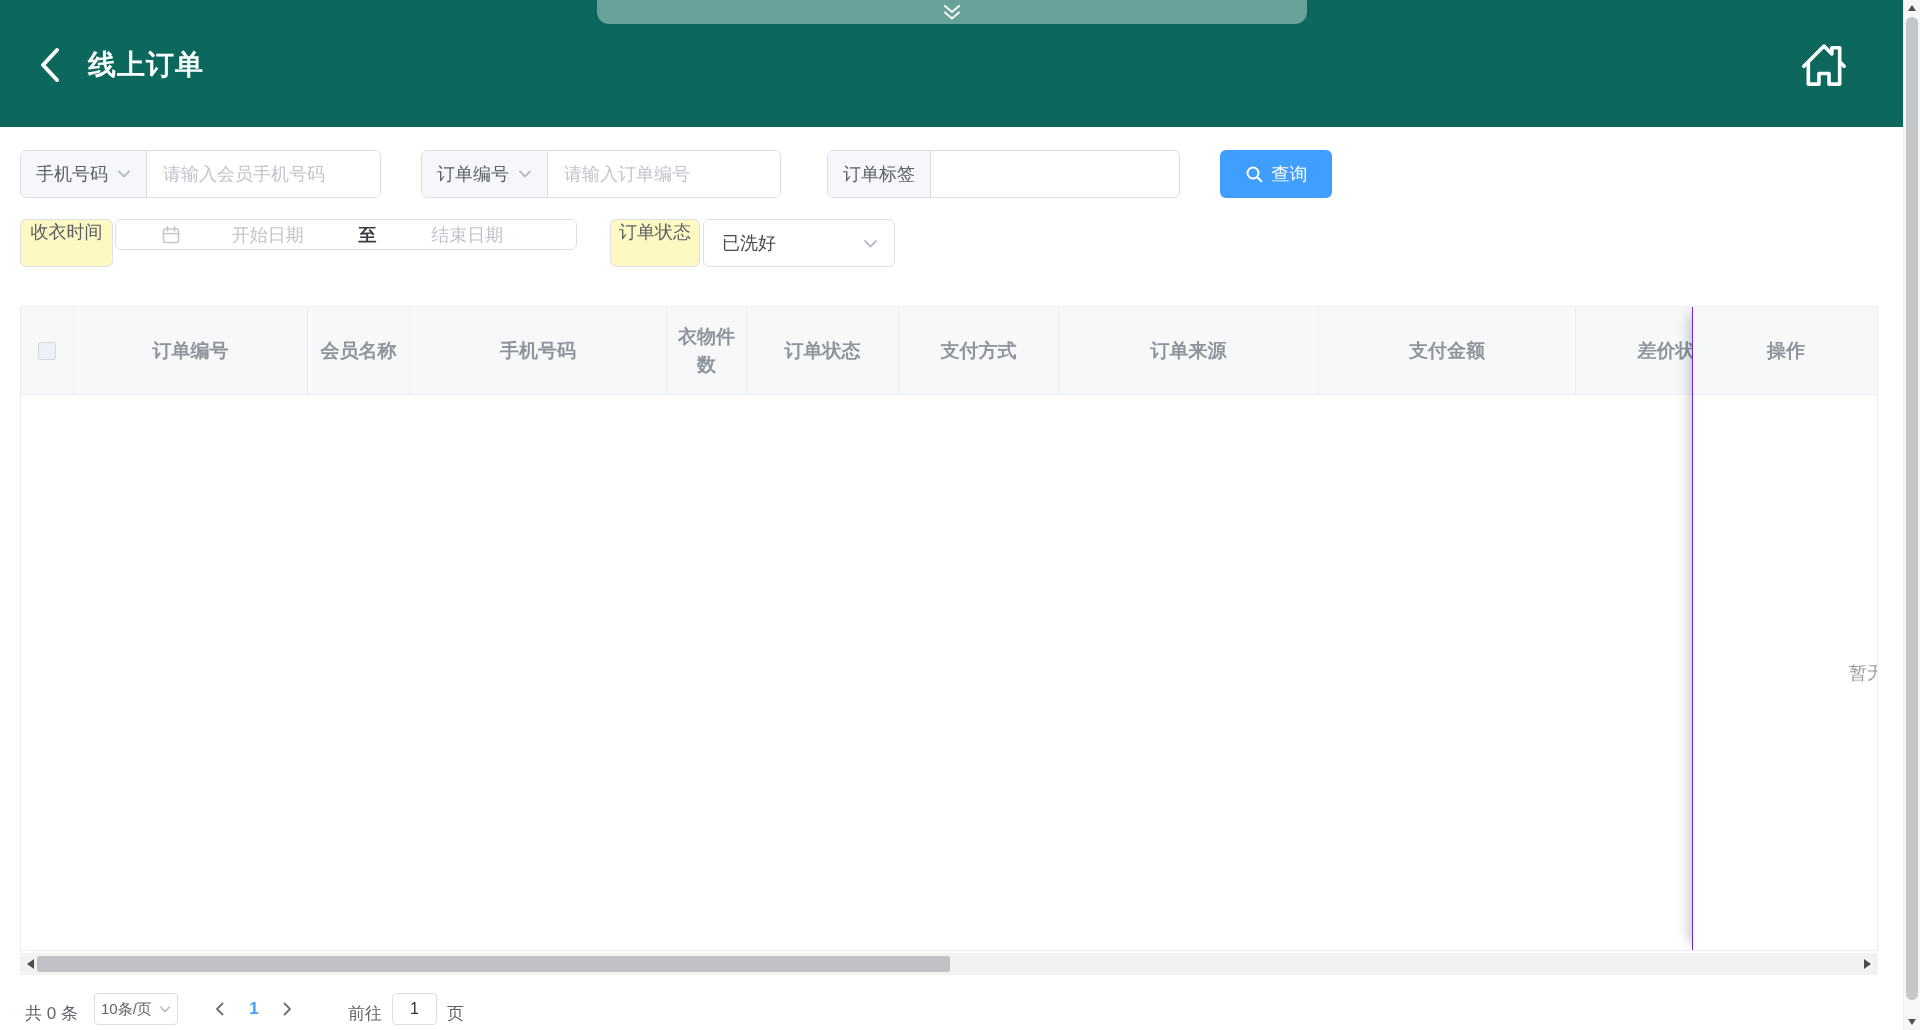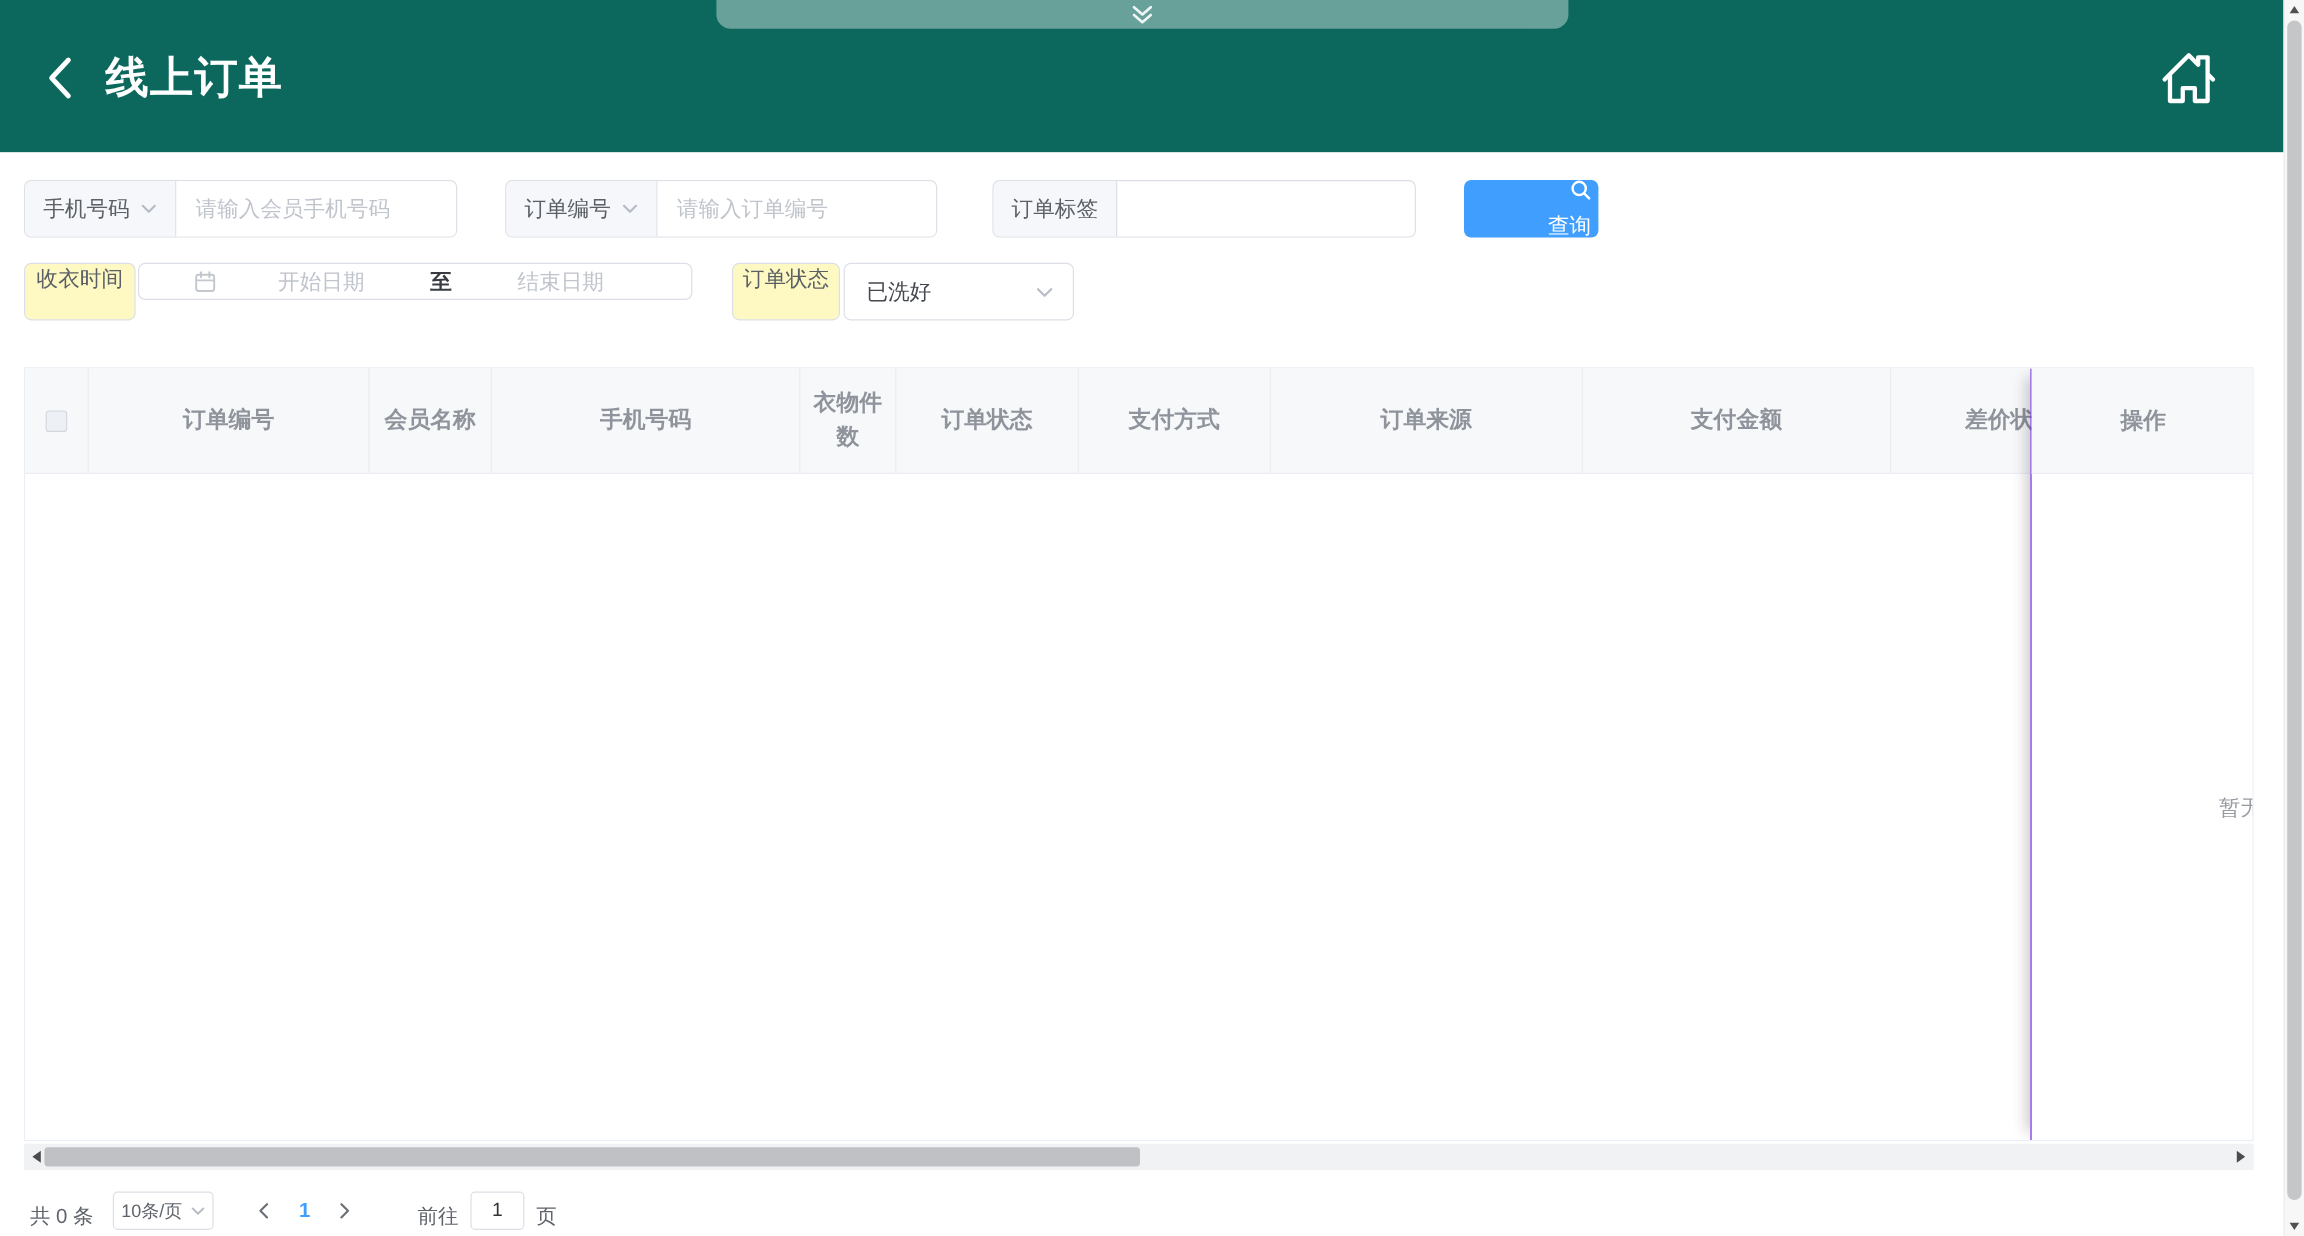--- a/index.html
+++ b/index.html
@@ -16,21 +16,21 @@
     position:absolute;left:597px;top:0;width:710px;height:24px;
     background:rgba(255,255,255,0.38);border-radius:0 0 12px 12px;
     display:flex;align-items:center;justify-content:center;cursor:pointer;
   }
   .back-btn{
     position:absolute;left:38px;top:46px;width:30px;height:38px;
     background:none;border:none;padding:0;cursor:pointer;display:flex;align-items:center;
   }
   .page-title{
     position:absolute;left:88px;top:46px;margin:0;height:38px;line-height:38px;
-    color:#fff;font-size:36px;font-weight:600;letter-spacing:1px;
+    color:#fff;font-size:28px;font-weight:600;letter-spacing:1px;
   }
   .home-btn{
     position:absolute;left:1796px;top:36px;width:56px;height:56px;
     background:none;border:none;padding:0;cursor:pointer;
   }
 
   
   .content{position:absolute;left:0;top:127px;width:1903px;height:903px;background:#fff;}
 
   
@@ -48,22 +48,22 @@
     color:#5b6066;font-size:18px;white-space:nowrap;cursor:pointer;
   }
   .fg-input{
     flex:1;min-width:0;border:none;outline:none;padding:0 16px;
     font-size:18px;color:#333;font-family:inherit;background:#fff;
   }
   .fg-input::placeholder{color:#c0c4cc;}
   .search-btn{
     position:absolute;left:1220px;top:23px;width:112px;height:48px;
     background:#409eff;border:none;border-radius:6px;cursor:pointer;
-    display:flex;align-items:flex-end;justify-content:center;gap:9px;
-    color:#fff;font-size:18px;font-family:Liberation Sans, sans-serif;flex-direction:column;
+    display:flex;align-items:center;justify-content:center;gap:9px;
+    color:#fff;font-size:18px;font-family:Liberation Sans, sans-serif;
   }
 
   
   .tag-label{
     position:absolute;top:92px;height:48px;box-sizing:border-box;
     background:#fef9c3;border:1px solid #dcdfe6;border-radius:6px;
     display:flex;align-items:flex-start;justify-content:center;
     color:#5b6066;font-size:18px;
   }
   .lb1{left:20px;width:93px;}

